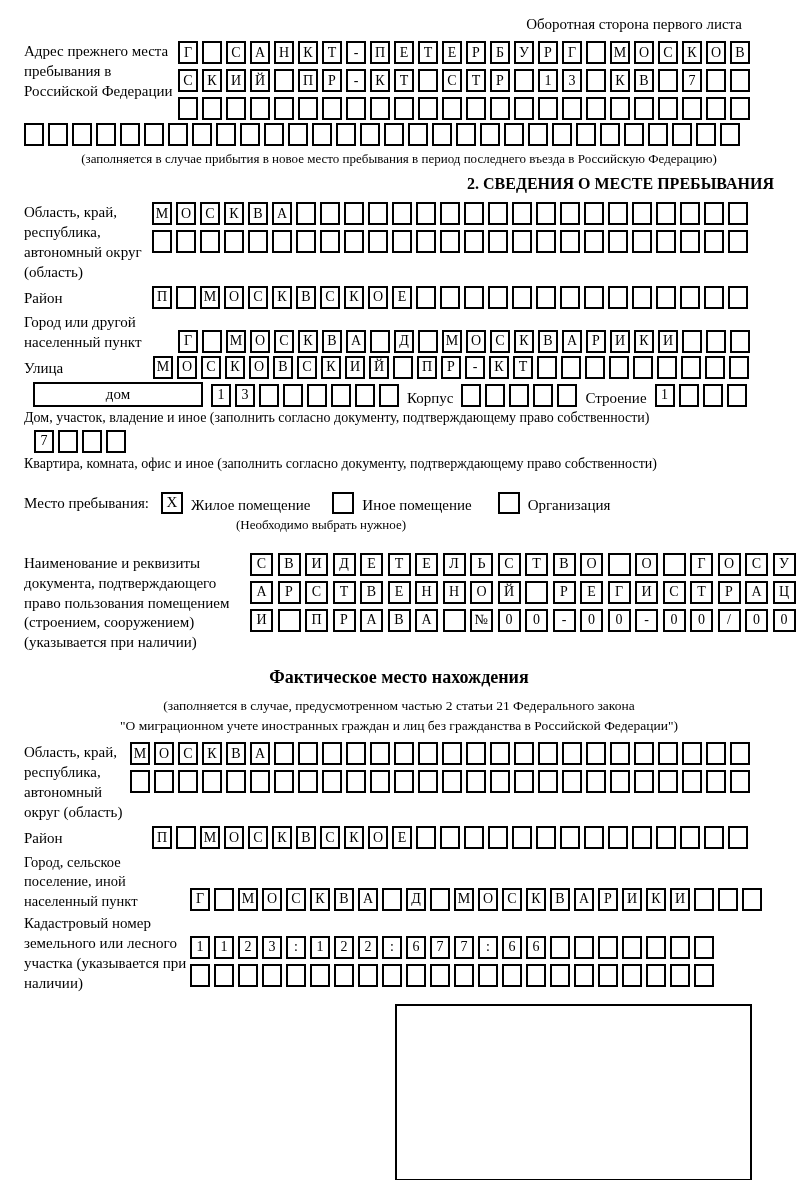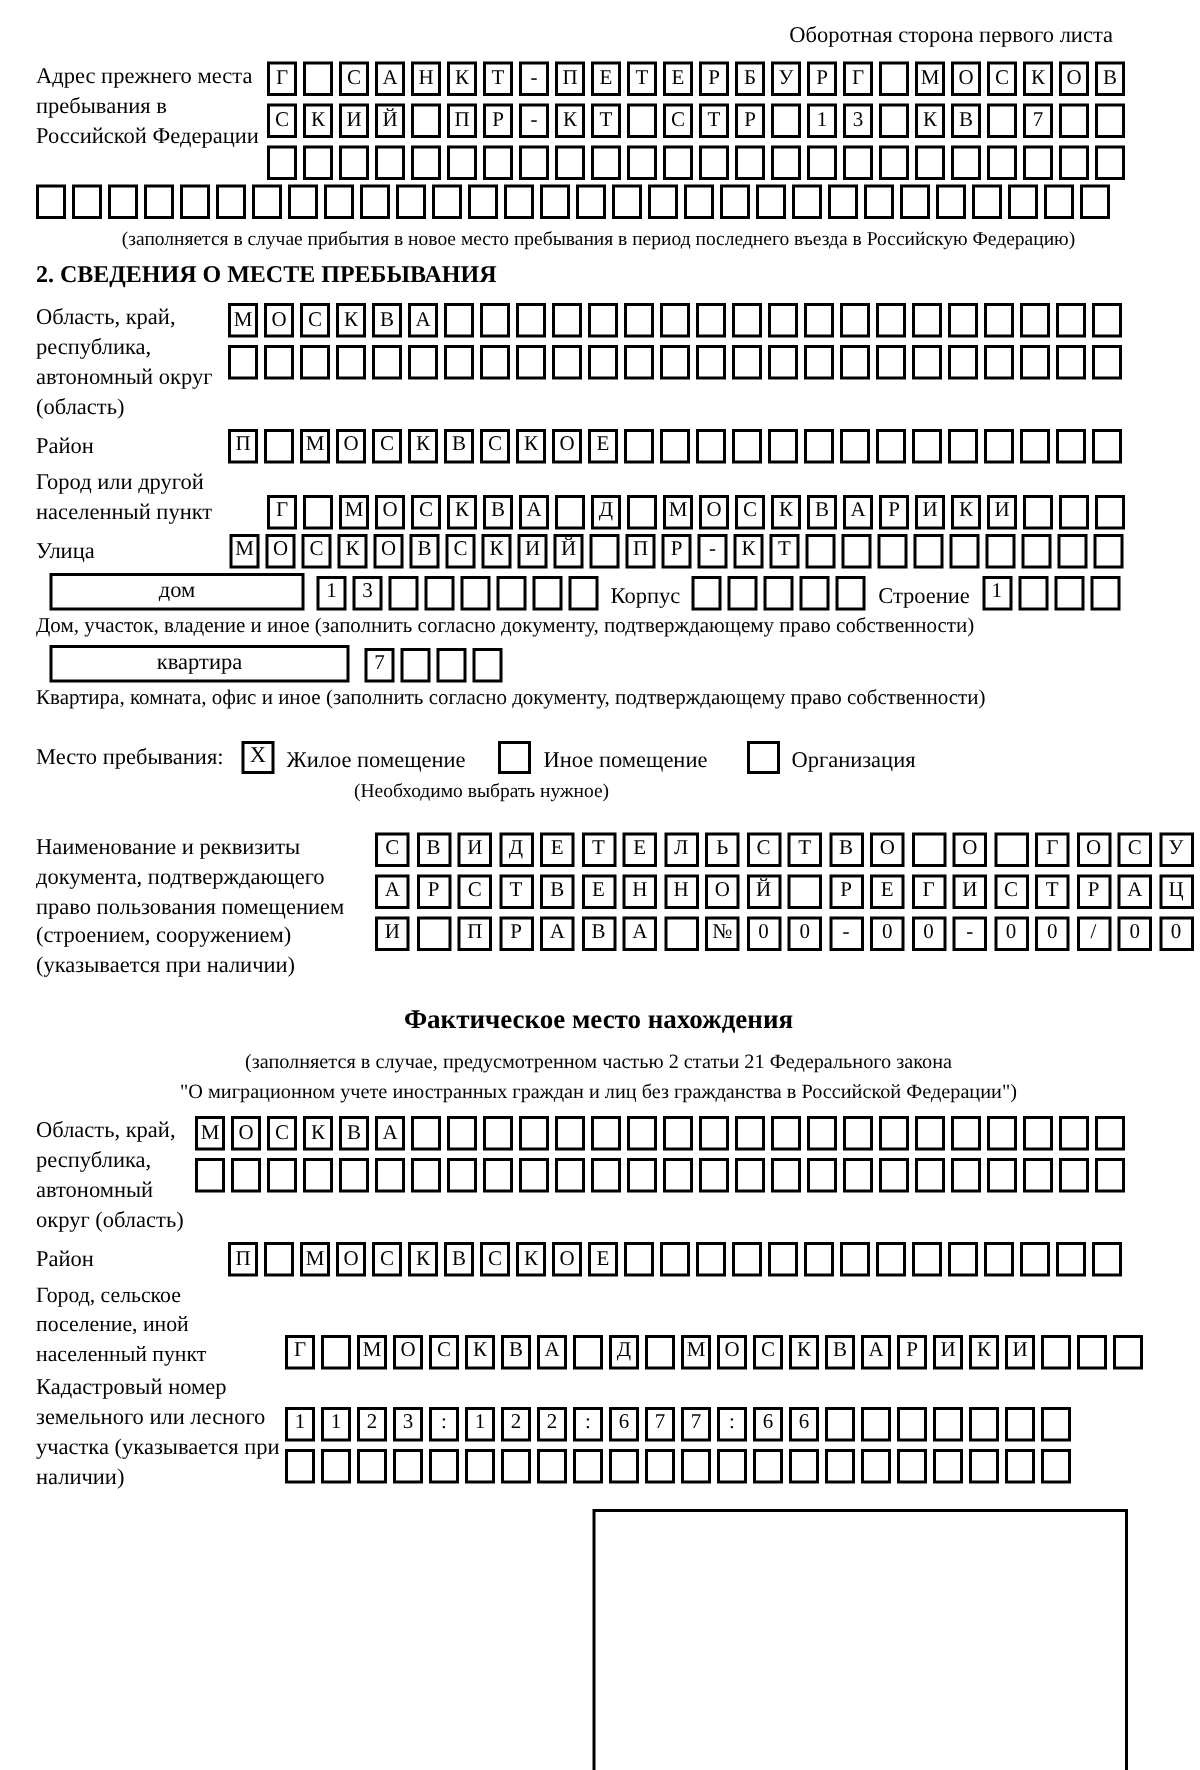--- a/index.html
+++ b/index.html
@@ -28,21 +28,21 @@
   .cells:last-child { margin-bottom:0; }
 
   .row { display:flex; align-items:flex-start; margin-bottom:3px; }
   .row.center { align-items:flex-end; }
   .label { font-size:15px; line-height:1.33; flex:0 0 auto; padding-top:1px; }
   .cellcol { flex:0 0 auto; }
 
   .caption { font-size:13px; text-align:center; margin:1px 0 4px 0; }
   .caption-left { font-size:14px; margin:1px 0 4px 0; }
 
-  .section-title { text-align:left; font-weight:bold; font-size:16px; margin:8px 0 9px 0; }
+  .section-title { text-align:right; font-weight:bold; font-size:16px; margin:8px 0 9px 0; }
   .sub-title { text-align:center; font-weight:bold; font-size:18px; margin:14px 0 10px 0; }
 
   .named-box {
     border:2px solid #000; height:25px;
     display:flex; align-items:center; justify-content:center;
     font-size:15px; flex:0 0 auto;
   }
   .inline-gap { flex:0 0 auto; font-size:15px; padding:0 8px; }
 
   .checkbox {
@@ -360,21 +360,20 @@
     <div class="cells" style="margin-bottom:0;">
         <span class="cell">1</span>
         <span class="cell"></span>
         <span class="cell"></span>
         <span class="cell"></span>
       </div>
   </div>
   <div class="caption-left">Дом, участок, владение и иное (заполнить согласно документу, подтверждающему право собственности)</div>
 
   <div class="row center mt2">
-    <div class="named-box" style="width:200px; margin-left:9px;">квартира</div>
     <div class="inline-gap" style="padding:0 5px;"></div>
     <div class="cells" style="margin-bottom:0;">
         <span class="cell">7</span>
         <span class="cell"></span>
         <span class="cell"></span>
         <span class="cell"></span>
       </div>
   </div>
   <div class="caption-left">Квартира, комната, офис и иное (заполнить согласно документу, подтверждающему право собственности)</div>
 

